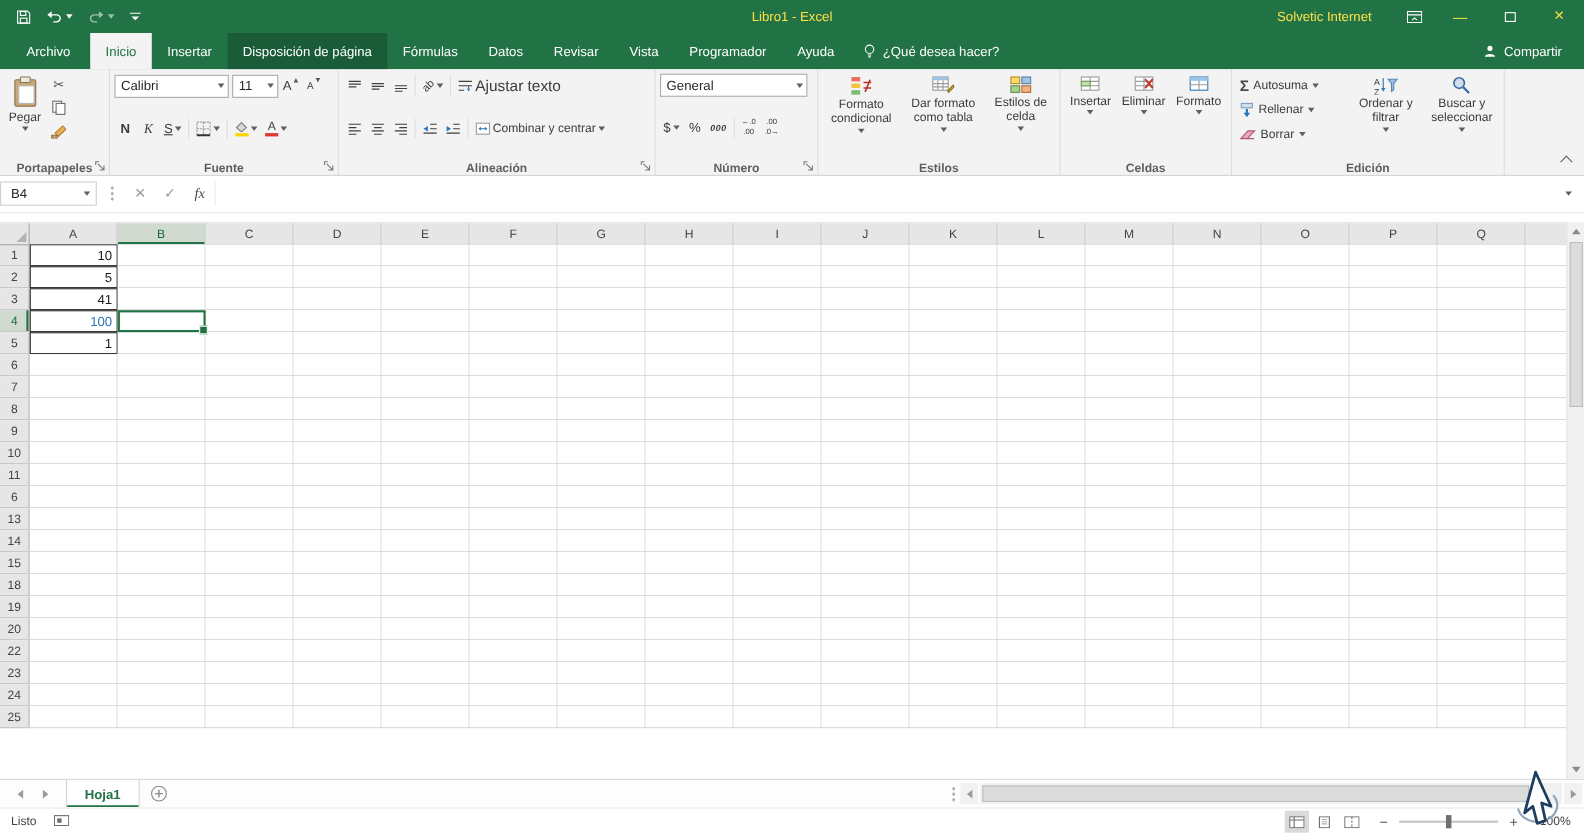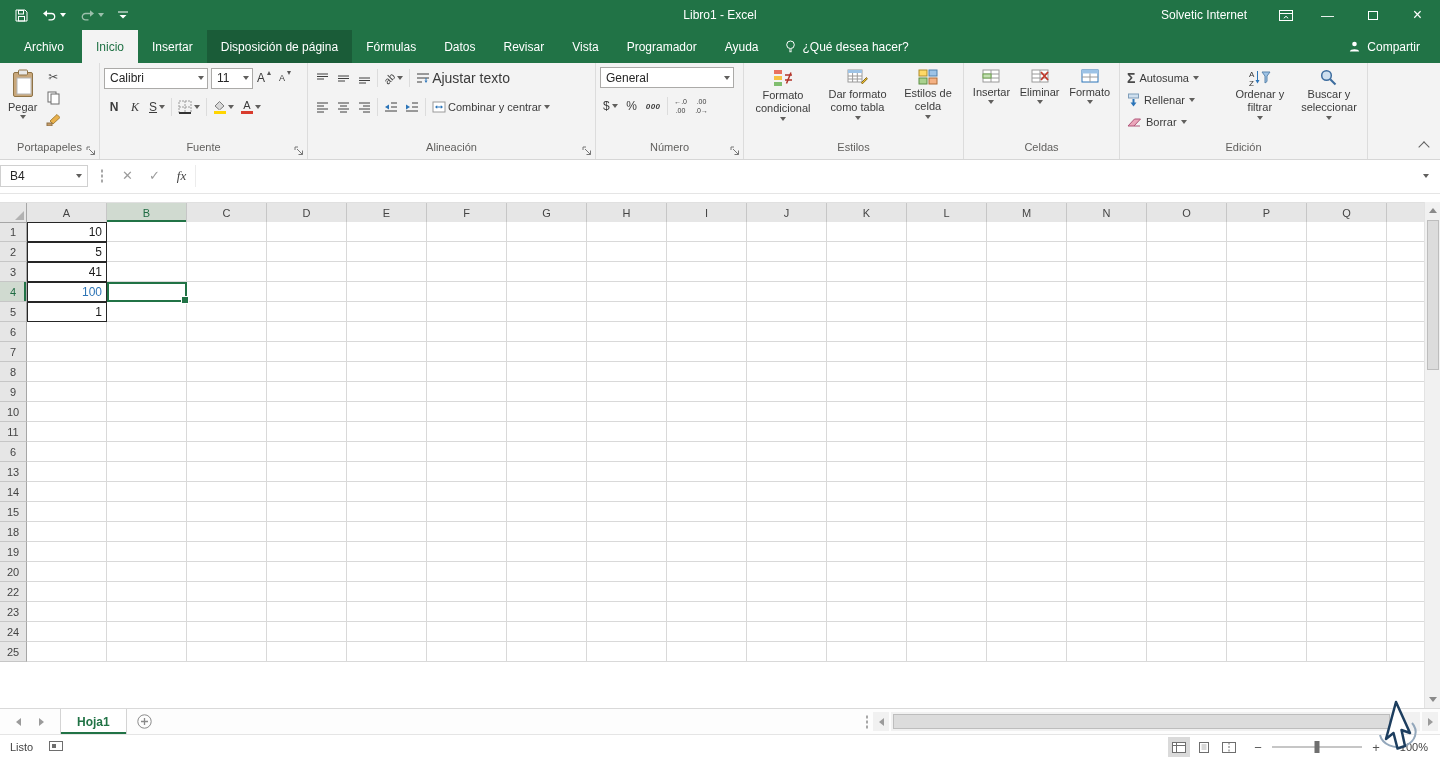--- a/index.html
+++ b/index.html
@@ -1,20 +1,20 @@
 <!DOCTYPE html>
 <html><head>
 <meta charset="utf-8">
 <style>
   *{margin:0;padding:0;box-sizing:border-box;}
   body{font-family:"Liberation Sans",sans-serif;background:#fff;}
   .app{width:1440px;height:759px;position:relative;overflow:hidden;background:#fff;font-size:12px;color:#262626;}
 
   
-  .titlebar{height:30px;background:#217346;display:flex;align-items:center;position:relative;color:#ffffff;}
+  .titlebar{height:30px;background:#217346;display:flex;align-items:center;position:relative;color:#fde047;}
   .qat{display:flex;align-items:center;height:100%;padding-left:8px;z-index:2;}
   .qbtn{display:flex;align-items:center;height:100%;padding:0 7px;gap:3px;}
   .title-center{position:absolute;left:0;right:0;top:0;height:30px;display:flex;align-items:center;justify-content:center;font-size:12px;pointer-events:none;}
   .tb-right{margin-left:auto;display:flex;align-items:center;height:100%;z-index:2;}
   .tb-user{font-size:12px;margin-right:20px;}
   .ribbon-opts{padding:0 12px;display:flex;align-items:center;height:100%;}
   .winbtn{width:45px;height:100%;display:flex;align-items:center;justify-content:center;font-size:13px;}
   .max-rect{width:10px;height:9px;border:1px solid #fff;display:inline-block;}
   .dim{opacity:.55;}
 
@@ -25,22 +25,22 @@
   .rtab.file{padding:0 18px;}
   .rtab.active{background:#f3f3f3;color:#217346;}
   .rtab.highlight{background:#1a5c38;}
   .tellme{display:flex;align-items:center;gap:7px;margin-left:12px;font-size:12px;}
   .share{margin-left:auto;display:flex;align-items:center;gap:7px;padding-right:20px;font-size:12px;}
 
   
   .ribbon{height:97px;background:#f3f3f3;border-bottom:1px solid #d6d6d6;display:flex;position:relative;}
   .rgroup{display:flex;flex-direction:column;border-right:1px solid #dcdcdc;flex-shrink:0;}
   .rg-content{flex:1;padding:4px 4px 0;display:flex;}
-  .vstack{flex-direction:column;gap:7px;}
-  .rg-label{height:18px;display:flex;align-items:flex-start;justify-content:center;font-size:11px;color:#605f5d;position:relative;}
+  .vstack{flex-direction:column;gap:17px;}
+  .rg-label{height:18px;display:flex;align-items:flex-end;justify-content:center;font-size:11px;color:#605f5d;position:relative;font-weight:bold;}
   .launcher{position:absolute;right:3px;bottom:3px;line-height:0;}
   .rrow{display:flex;align-items:center;gap:1px;}
   .sbtn{height:22px;min-width:20px;display:flex;align-items:center;justify-content:center;gap:2px;font-size:12px;color:#3b3b3b;padding:0 3px;}
   .combo{height:21px;background:#fff;border:1px solid #abaaa8;display:flex;align-items:center;font-size:12px;padding-left:5px;padding-right:3px;color:#262626;}
   .caret{width:0;height:0;border-left:3px solid transparent;border-right:3px solid transparent;border-top:4px solid #605f5d;display:inline-block;flex-shrink:0;}
   .vsep{width:1px;height:18px;background:#dcdcdc;margin:0 2px;flex-shrink:0;}
   .bigbtn{display:flex;flex-direction:column;align-items:center;justify-content:flex-start;padding:2px 4px 0;font-size:11px;color:#3b3b3b;gap:2px;text-align:center;}
   .blabel{line-height:13px;}
   .edbtn{display:flex;align-items:center;gap:4px;font-size:11px;color:#3b3b3b;padding:1px 3px;height:21px;}
   .clip-col{display:flex;flex-direction:column;gap:1px;margin-left:2px;}

